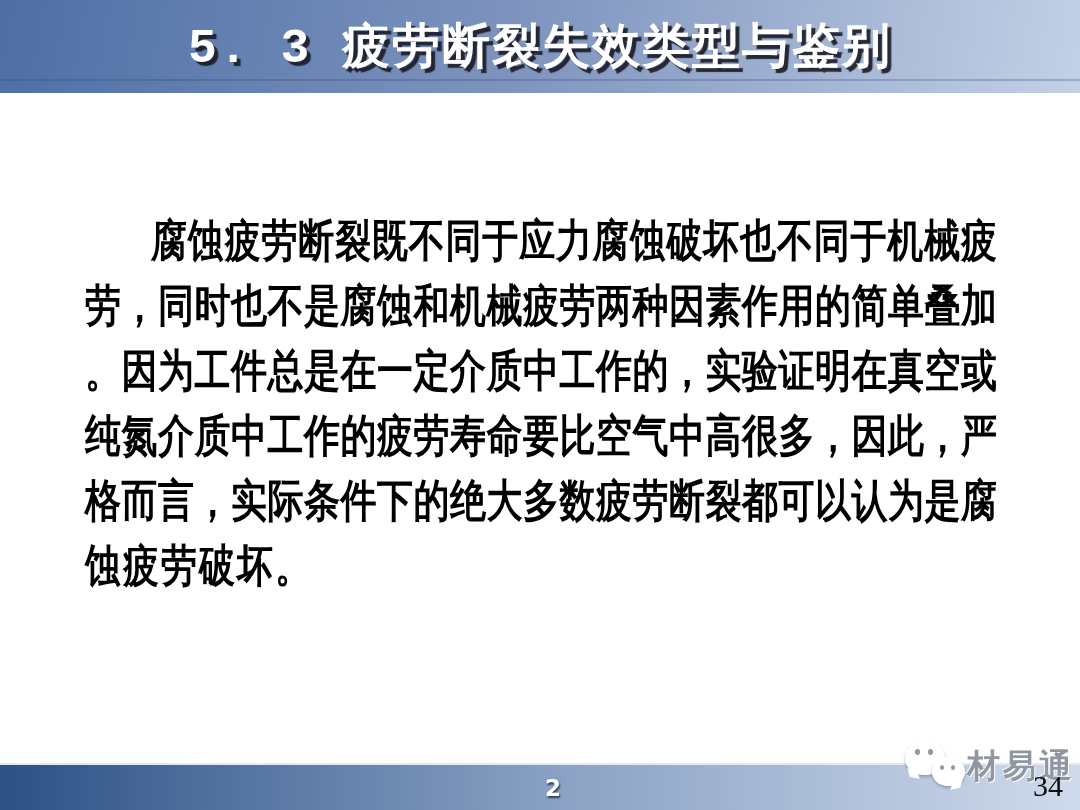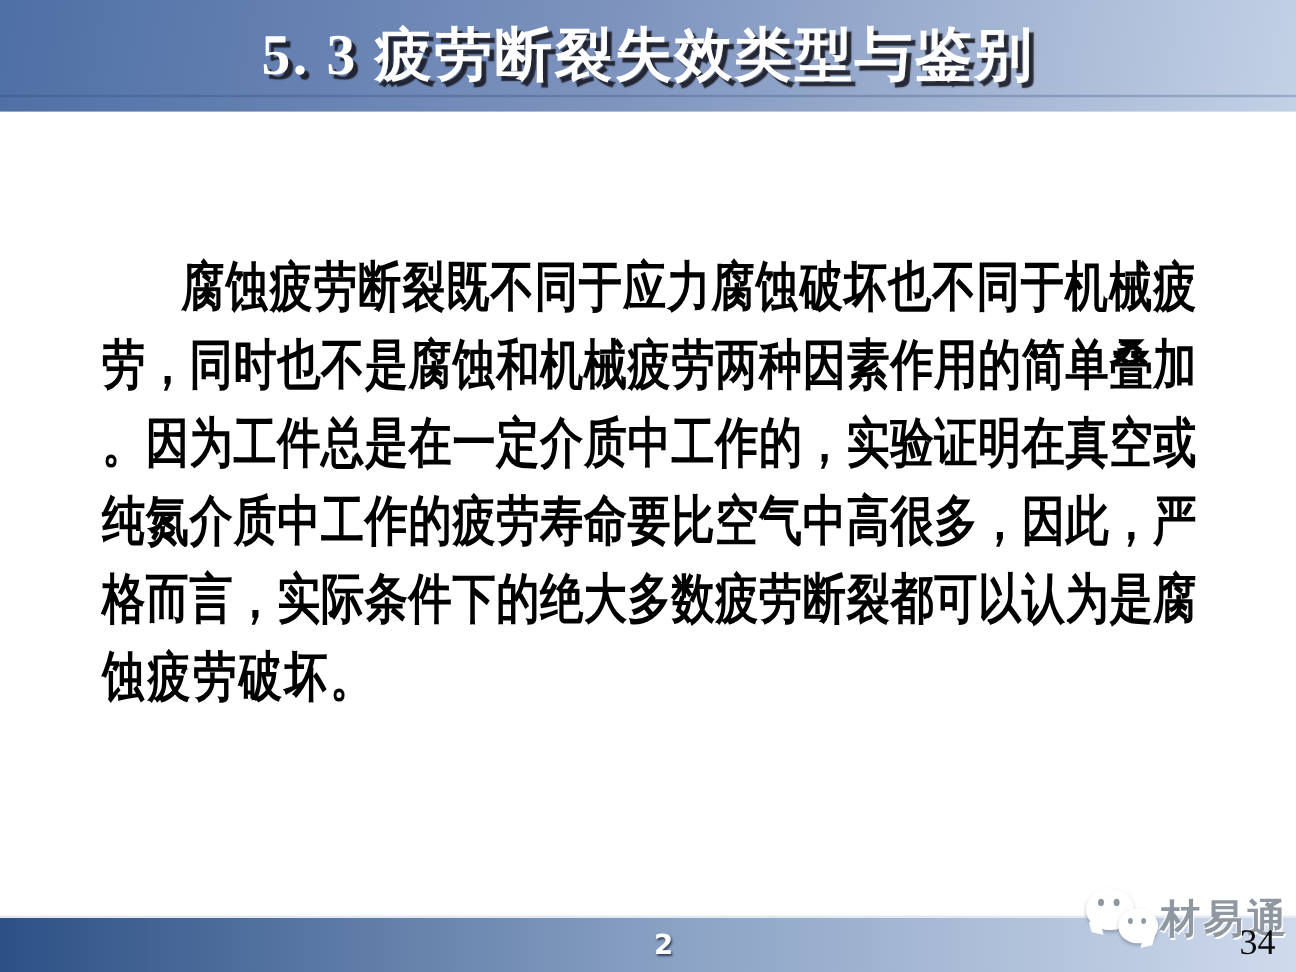--- a/index.html
+++ b/index.html
@@ -35,21 +35,21 @@
     width: 100%;
     height: 91px;
     display: flex;
     align-items: center;
     justify-content: center;
     color: #ffffff;
     font-size: 48px;
     font-weight: bold;
     letter-spacing: 2px;
     text-shadow: 4px 4px 1px rgba(25, 25, 35, 0.9);
-    font-family: Liberation Serif, serif;
+    font-family: Liberation Mono, monospace;
     white-space: nowrap;
   }
 
   
   .body-text {
     position: absolute;
     left: 85px;
     top: 208px;
     width: 912px;
     transform: scaleY(1.25);

